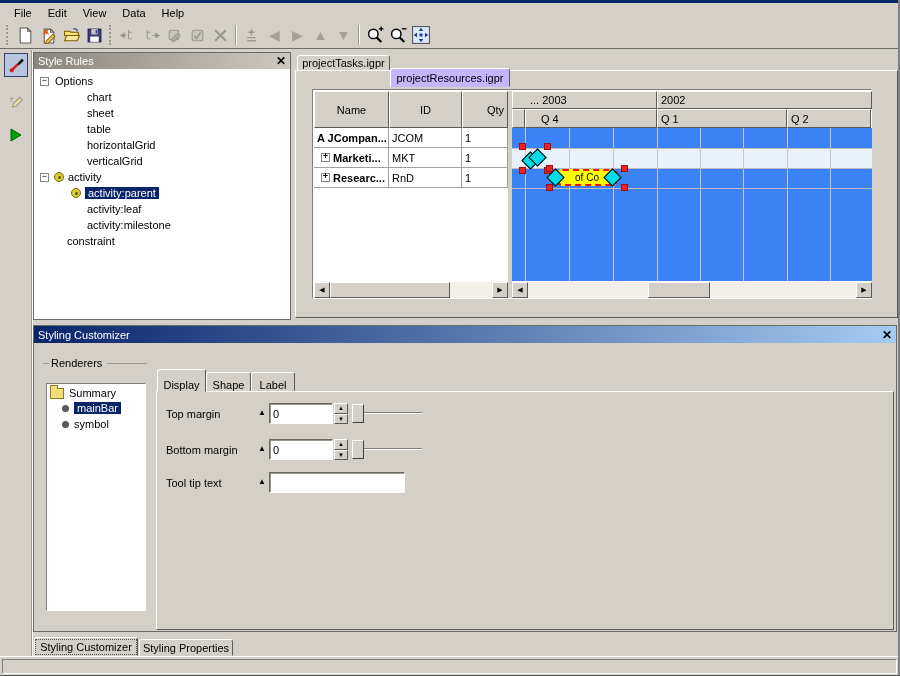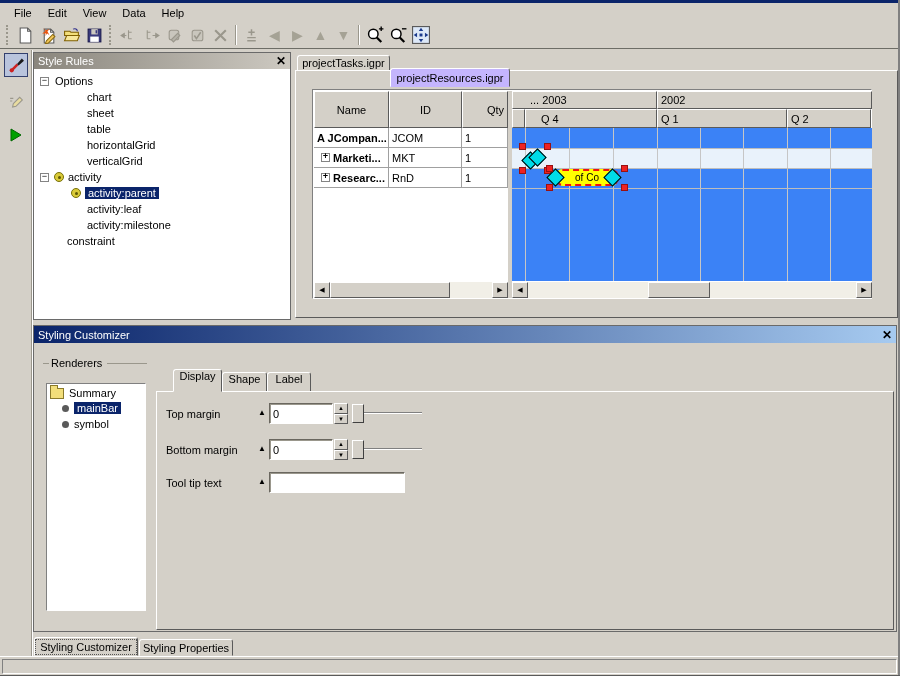--- a/index.html
+++ b/index.html
@@ -73,21 +73,21 @@
   .vline { top:0; width:1px; height:100%; background:#c6c6c6; }
   .hline { left:0; width:100%; height:1px; background:#bdbdbd; }
   .diamond { width:13px; height:13px; background:#00dce8; border:1px solid #000; transform:rotate(45deg); position:absolute; }
   .handle { width:7px; height:7px; background:#ee2222; border:1px solid #991111; position:absolute; }
   .scrollbar { background:#f1efe7; display:flex; }
   .sb-btn { width:16px; height:100%; background:#d4d0c8; border:1px solid; border-color:#ffffff #5a5a5a #5a5a5a #ffffff;
     display:flex; align-items:center; justify-content:center; font-size:7px; color:#000; flex:none; }
   .sb-thumb { height:100%; background:#d4d0c8; border:1px solid; border-color:#ffffff #5a5a5a #5a5a5a #ffffff; }
   
   .sc-tab { background:#d4d0c8; border:1px solid; border-color:#ffffff #5a5a5a transparent #ffffff;
-    border-radius:3px 3px 0 0; display:flex; align-items:flex-start; justify-content:center;margin-left:16px; }
+    border-radius:3px 3px 0 0; display:flex; align-items:flex-end; justify-content:center; }
   .tri { font-size:8px; line-height:1; color:#000; }
   .spin { width:14px; display:flex; flex-direction:column; }
   .spin-btn { flex:1; background:#d4d0c8; border:1px solid; border-color:#ffffff #5a5a5a #5a5a5a #ffffff;
     font-size:6px; line-height:1; display:flex; align-items:center; justify-content:center; }
   .slider-thumb { width:12px; height:19px; background:#d4d0c8; border:1px solid; border-color:#ffffff #404040 #404040 #ffffff; }
   .slider-track { height:2px; background:#808080; border-bottom:1px solid #ffffff; }
   .btab { background:#d4d0c8; border:1px solid; border-color:#ffffff #5a5a5a transparent #ffffff;
     border-radius:3px 3px 0 0; display:flex; align-items:center; justify-content:center; }
   .focus-dotted { border:1px dotted #555; padding:1px 4px; }
   svg { display:block; }

